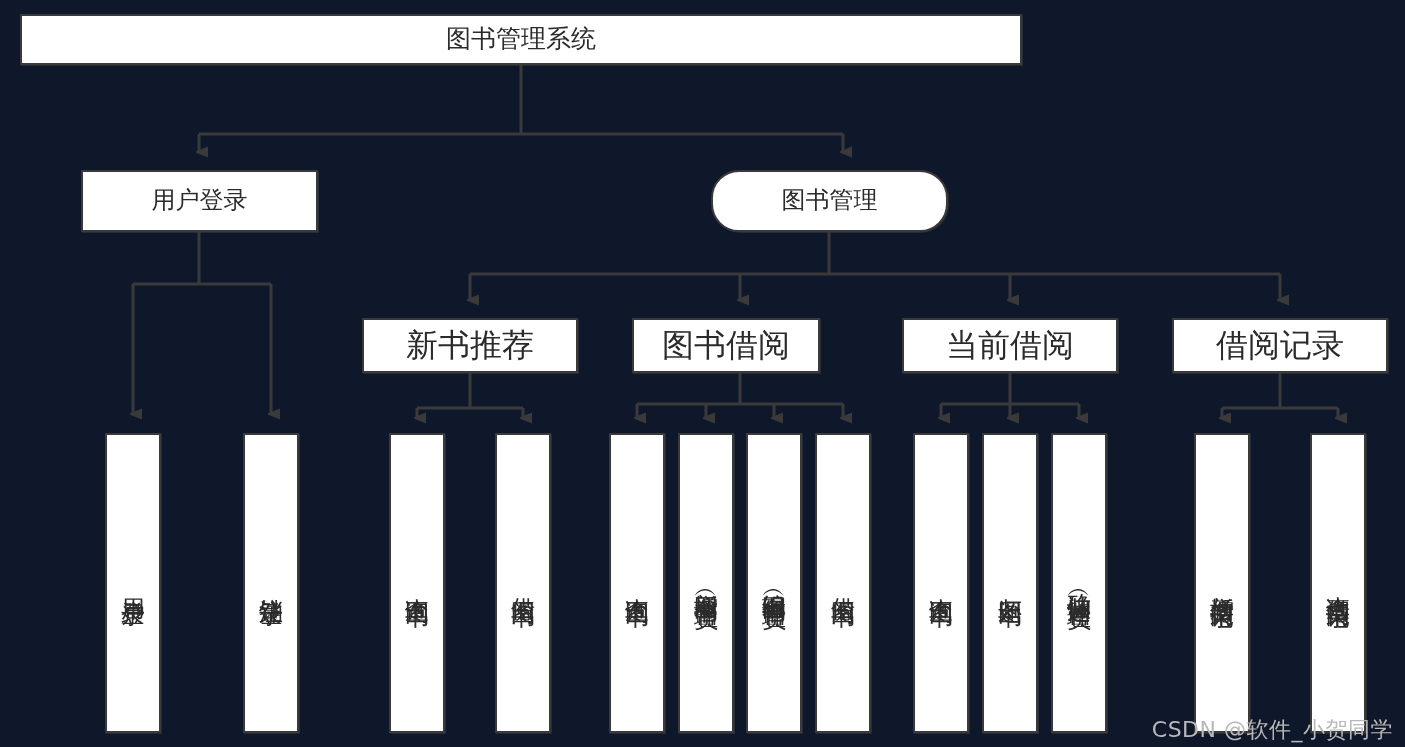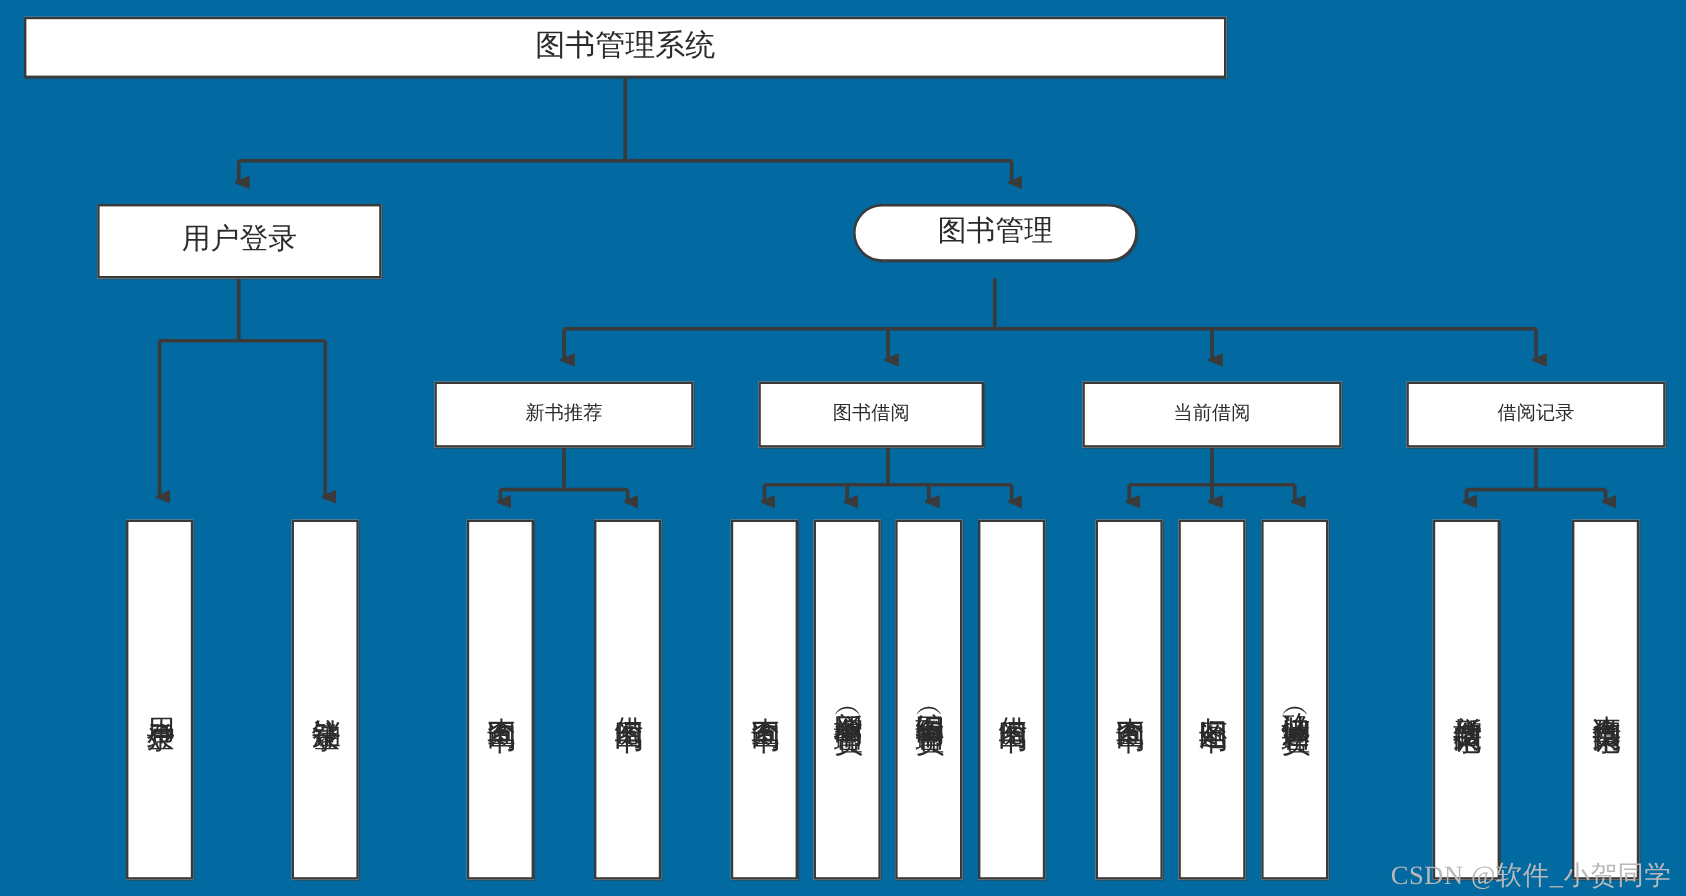--- a/index.html
+++ b/index.html
@@ -7,23 +7,22 @@
     padding: 0;
     background: #ffffff;
   }
   body {
     font-family: "DejaVu Sans", "Liberation Sans", sans-serif;
   }
   #diagram {
     position: relative;
     width: 1405px;
     height: 747px;
-    background: #0369a1;
+    background: #0f172a;
     overflow: hidden;
-    font-family: Liberation Serif, serif;
   }
   #connectors {
     position: absolute;
     left: 0;
     top: 0;
     width: 1405px;
     height: 747px;
     pointer-events: none;
   }
   .node {
@@ -37,21 +36,21 @@
     color: #2b2b2b;
     box-shadow: 1px 1px 0 rgba(60,60,60,0.55);
   }
   .node.root {
     font-size: 25px;
   }
   .node.level2 {
     font-size: 24px;
   }
   .node.level3 {
-    font-size: 16px;
+    font-size: 32px;
   }
   .node.leaf {
     font-size: 24px;
   }
   .node-label {
     line-height: 1.05;
     white-space: nowrap;
   }
   .leaf .node-label {
     writing-mode: vertical-rl;
@@ -126,21 +125,21 @@
     </g>
   </svg>
 
   <div class="node root" style="left:20px; top:14px; width:1002px; height:51px;">
     <span class="node-label">图书管理系统</span>
   </div>
 
   <div class="node level2" style="left:81px; top:170px; width:237px; height:62px;">
     <span class="node-label">用户登录</span>
   </div>
-  <div class="node level2" style="left:711px; top:170px; width:237px; height:48px;border-radius:28px;">
+  <div class="node level2" style="left:711px; top:170px; width:237px; height:62px;border-radius:28px;">
     <span class="node-label">图书管理</span>
   </div>
 
   <div class="node level3" style="left:362px; top:318px; width:216px; height:55px;">
     <span class="node-label">新书推荐</span>
   </div>
   <div class="node level3" style="left:632px; top:318px; width:188px; height:55px;">
     <span class="node-label">图书借阅</span>
   </div>
   <div class="node level3" style="left:1172px; top:318px; width:216px; height:55px;">

